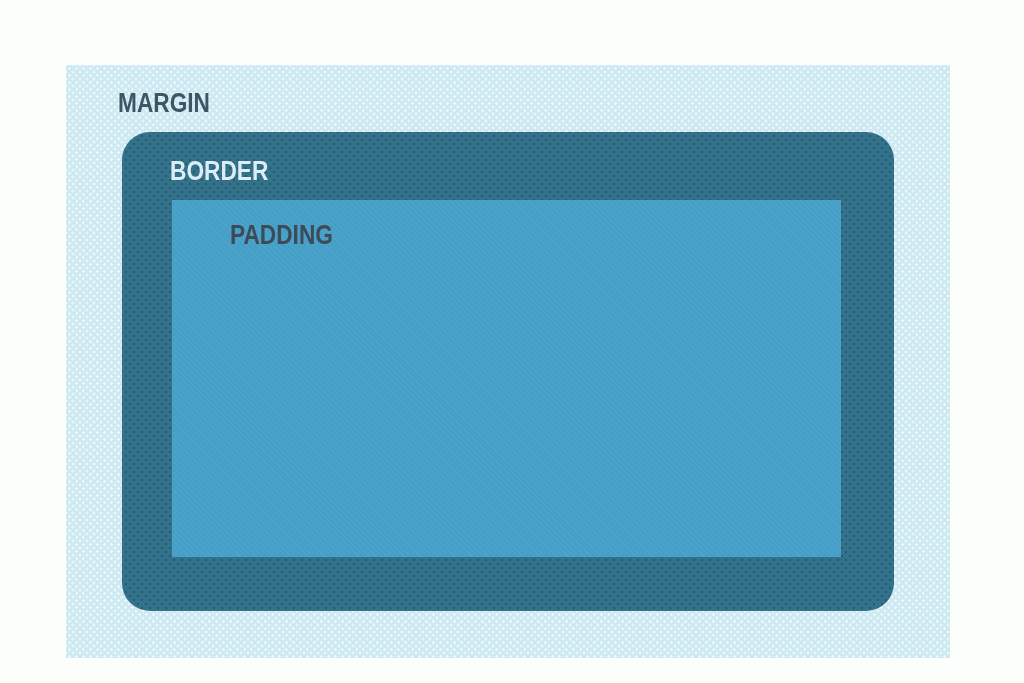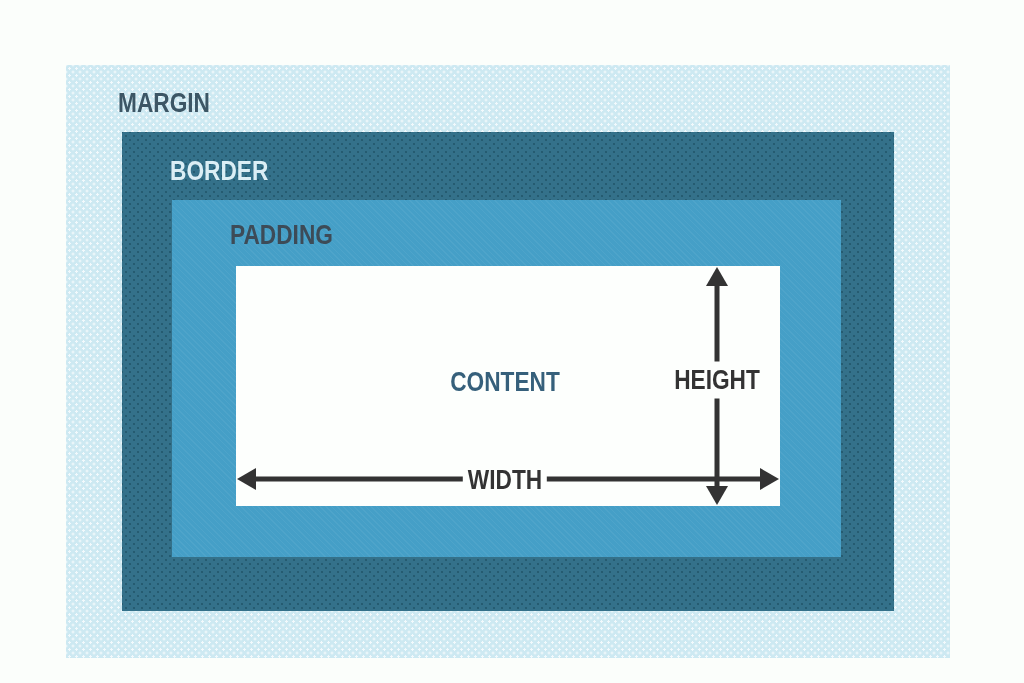--- a/index.html
+++ b/index.html
@@ -30,20 +30,21 @@
   }
   .border-box {
     left: 56px; top: 67px;
     width: 772px; height: 479px;
     background-color: #34718a;
     background-image:
       radial-gradient(rgba(10,50,65,0.35) 1px, transparent 1.3px),
       radial-gradient(rgba(10,50,65,0.35) 1px, transparent 1.3px);
     background-size: 8px 8px, 8px 8px;
     background-position: 0 0, 4px 4px;
+    border-radius: 28px;
   }
   .padding-box {
     left: 50px; top: 68px;
     width: 669px; height: 357px;
     background-color: #459fc7;
     background-image: repeating-linear-gradient(45deg,
       rgba(255,255,255,0.05) 0px, rgba(255,255,255,0.05) 1px,
       transparent 1px, transparent 4px);
     text-decoration: underline;
   }
@@ -107,40 +108,16 @@
 
   <div class="box margin-box">
     <span class="zone-label margin-label">MARGIN</span>
 
     <div class="box border-box">
       <span class="zone-label border-label">BORDER</span>
 
       <div class="box padding-box">
         <span class="zone-label padding-label">PADDING</span>
 
-        <div class="box content-box">
-
-          <svg class="arrows-svg" viewBox="0 0 544 240" xmlns="http://www.w3.org/2000/svg">
-
-            <g fill="#333333" stroke="none">
-              <line x1="16" y1="213" x2="528" y2="213" stroke="#333333" stroke-width="5"></line>
-              <polygon points="1,213 20,202 20,224"></polygon>
-              <polygon points="543,213 524,202 524,224"></polygon>
-            </g>
-
-            <g fill="#333333" stroke="none">
-              <line x1="481" y1="16" x2="481" y2="228" stroke="#333333" stroke-width="5"></line>
-              <polygon points="481,1 470,20 492,20"></polygon>
-              <polygon points="481,239 470,220 492,220"></polygon>
-            </g>
-          </svg>
-
-          <span class="center-label content-label">CONTENT</span>
-
-          <span class="center-label height-label">HEIGHT</span>
-
-          <span class="center-label width-label">WIDTH</span>
-
-        </div>
       </div>
     </div>
   </div>
 </div>
 
 </body></html>

